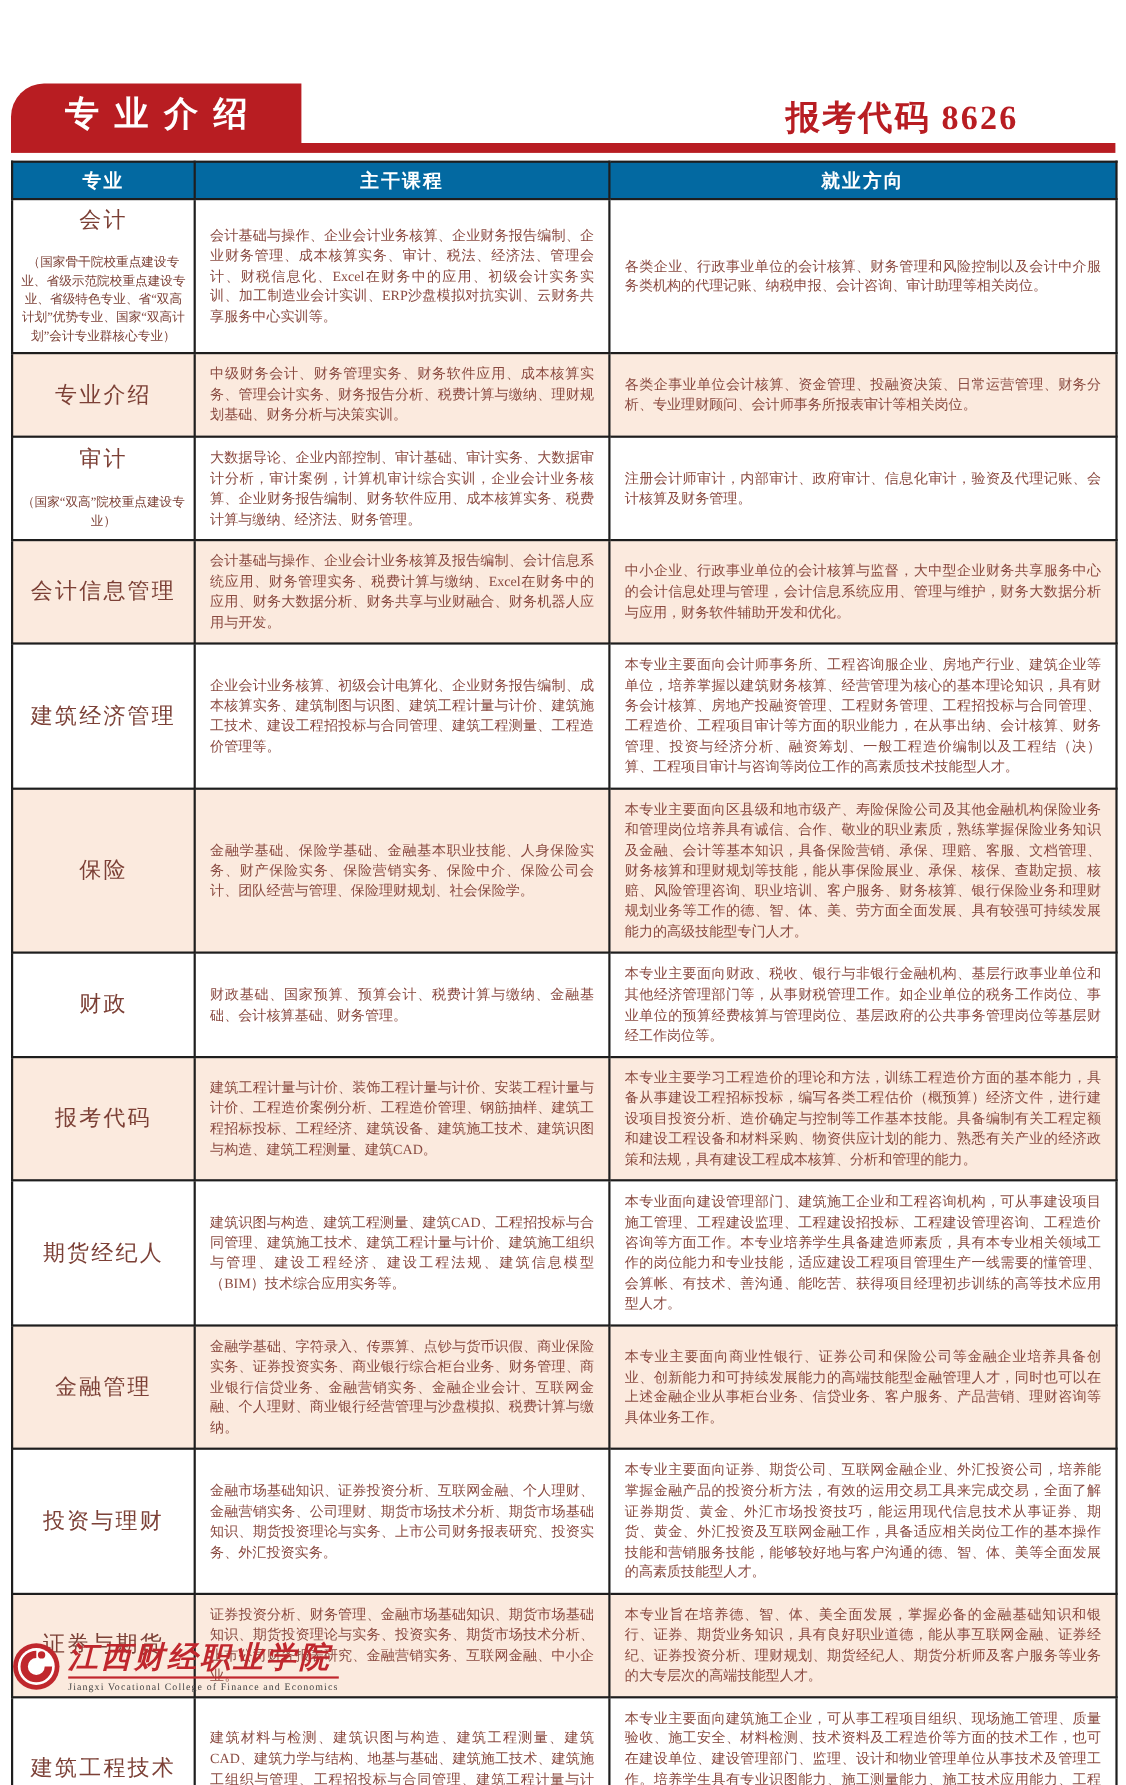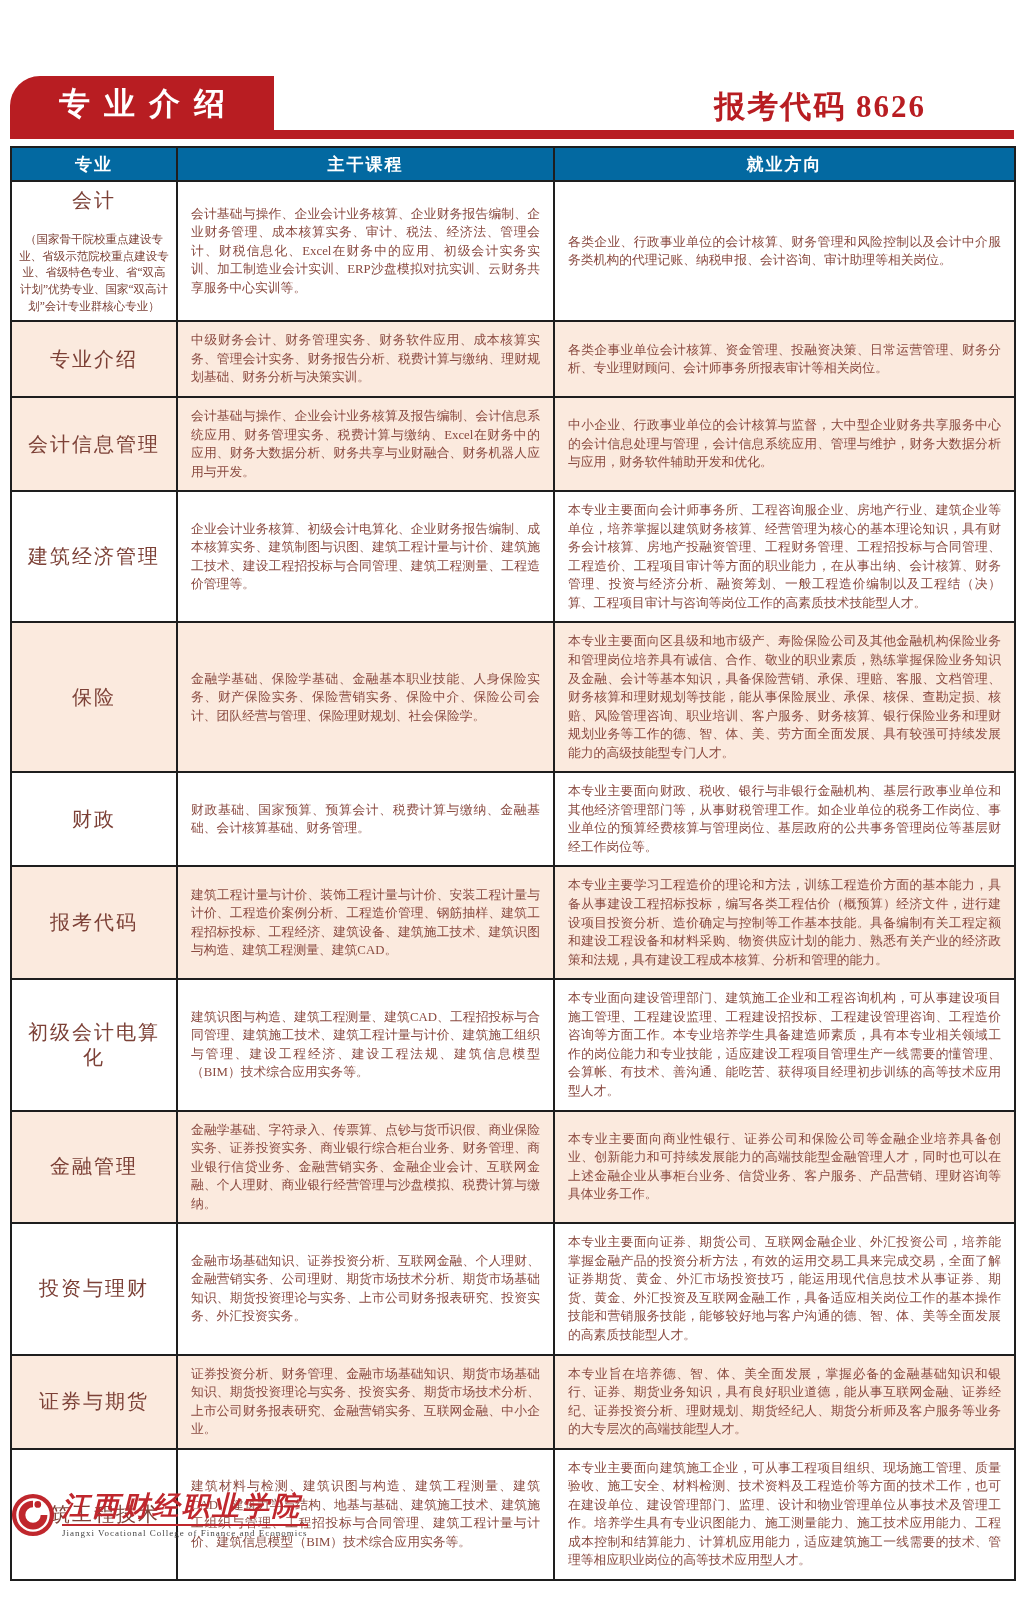--- a/index.html
+++ b/index.html
@@ -100,20 +100,28 @@
           <td class="courses-cell">会计基础与操作、企业会计业务核算、企业财务报告编制、企业财务管理、成本核算实务、审计、税法、经济法、管理会计、财税信息化、Excel在财务中的应用、初级会计实务实训、加工制造业会计实训、ERP沙盘模拟对抗实训、云财务共享服务中心实训等。</td>
           <td class="jobs-cell">各类企业、行政事业单位的会计核算、财务管理和风险控制以及会计中介服务类机构的代理记账、纳税申报、会计咨询、审计助理等相关岗位。</td>
         </tr>
         <tr class="stripe-pink">
           <td class="major-cell">
             <div class="major-name">专业介绍</div>
           </td>
           <td class="courses-cell">中级财务会计、财务管理实务、财务软件应用、成本核算实务、管理会计实务、财务报告分析、税费计算与缴纳、理财规划基础、财务分析与决策实训。</td>
           <td class="jobs-cell">各类企事业单位会计核算、资金管理、投融资决策、日常运营管理、财务分析、专业理财顾问、会计师事务所报表审计等相关岗位。</td>
         </tr>
+        <tr class="stripe-white">
+          <td class="major-cell">
+            <div class="major-name">审计</div>
+            <div class="major-note">（国家“双高”院校重点建设专业）</div>
+          </td>
+          <td class="courses-cell">大数据导论、企业内部控制、审计基础、审计实务、大数据审计分析，审计案例，计算机审计综合实训，企业会计业务核算、企业财务报告编制、财务软件应用、成本核算实务、税费计算与缴纳、经济法、财务管理。</td>
+          <td class="jobs-cell">注册会计师审计，内部审计、政府审计、信息化审计，验资及代理记账、会计核算及财务管理。</td>
+        </tr>
         <tr class="stripe-pink">
           <td class="major-cell">
             <div class="major-name">会计信息管理</div>
           </td>
           <td class="courses-cell">会计基础与操作、企业会计业务核算及报告编制、会计信息系统应用、财务管理实务、税费计算与缴纳、Excel在财务中的应用、财务大数据分析、财务共享与业财融合、财务机器人应用与开发。</td>
           <td class="jobs-cell">中小企业、行政事业单位的会计核算与监督，大中型企业财务共享服务中心的会计信息处理与管理，会计信息系统应用、管理与维护，财务大数据分析与应用，财务软件辅助开发和优化。</td>
         </tr>
         <tr class="stripe-white">
           <td class="major-cell">
             <div class="major-name">建筑经济管理</div>
@@ -137,21 +145,21 @@
         </tr>
         <tr class="stripe-pink">
           <td class="major-cell">
             <div class="major-name">报考代码</div>
           </td>
           <td class="courses-cell">建筑工程计量与计价、装饰工程计量与计价、安装工程计量与计价、工程造价案例分析、工程造价管理、钢筋抽样、建筑工程招标投标、工程经济、建筑设备、建筑施工技术、建筑识图与构造、建筑工程测量、建筑CAD。</td>
           <td class="jobs-cell">本专业主要学习工程造价的理论和方法，训练工程造价方面的基本能力，具备从事建设工程招标投标，编写各类工程估价（概预算）经济文件，进行建设项目投资分析、造价确定与控制等工作基本技能。具备编制有关工程定额和建设工程设备和材料采购、物资供应计划的能力、熟悉有关产业的经济政策和法规，具有建设工程成本核算、分析和管理的能力。</td>
         </tr>
         <tr class="stripe-white">
           <td class="major-cell">
-            <div class="major-name">初级会计电算化</div>
+            <div class="major-name">期货经纪人</div>
           </td>
           <td class="courses-cell">建筑识图与构造、建筑工程测量、建筑CAD、工程招投标与合同管理、建筑施工技术、建筑工程计量与计价、建筑施工组织与管理、建设工程经济、建设工程法规、建筑信息模型（BIM）技术综合应用实务等。</td>
           <td class="jobs-cell">本专业面向建设管理部门、建筑施工企业和工程咨询机构，可从事建设项目施工管理、工程建设监理、工程建设招投标、工程建设管理咨询、工程造价咨询等方面工作。本专业培养学生具备建造师素质，具有本专业相关领域工作的岗位能力和专业技能，适应建设工程项目管理生产一线需要的懂管理、会算帐、有技术、善沟通、能吃苦、获得项目经理初步训练的高等技术应用型人才。</td>
         </tr>
         <tr class="stripe-pink">
           <td class="major-cell">
             <div class="major-name">金融管理</div>
           </td>
           <td class="courses-cell">金融学基础、字符录入、传票算、点钞与货币识假、商业保险实务、证券投资实务、商业银行综合柜台业务、财务管理、商业银行信贷业务、金融营销实务、金融企业会计、互联网金融、个人理财、商业银行经营管理与沙盘模拟、税费计算与缴纳。</td>
           <td class="jobs-cell">本专业主要面向商业性银行、证券公司和保险公司等金融企业培养具备创业、创新能力和可持续发展能力的高端技能型金融管理人才，同时也可以在上述金融企业从事柜台业务、信贷业务、客户服务、产品营销、理财咨询等具体业务工作。</td>

